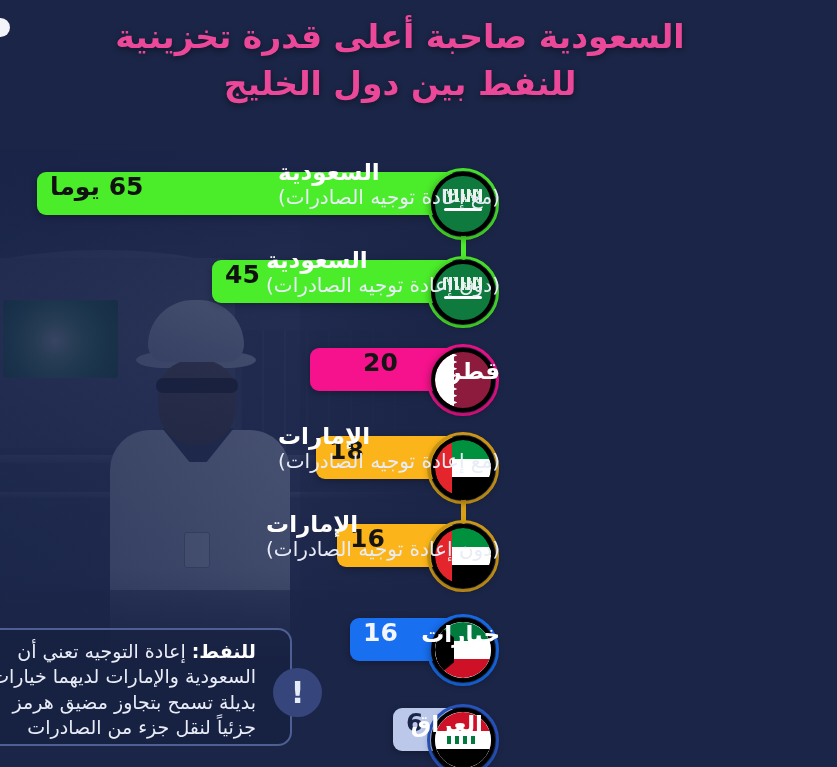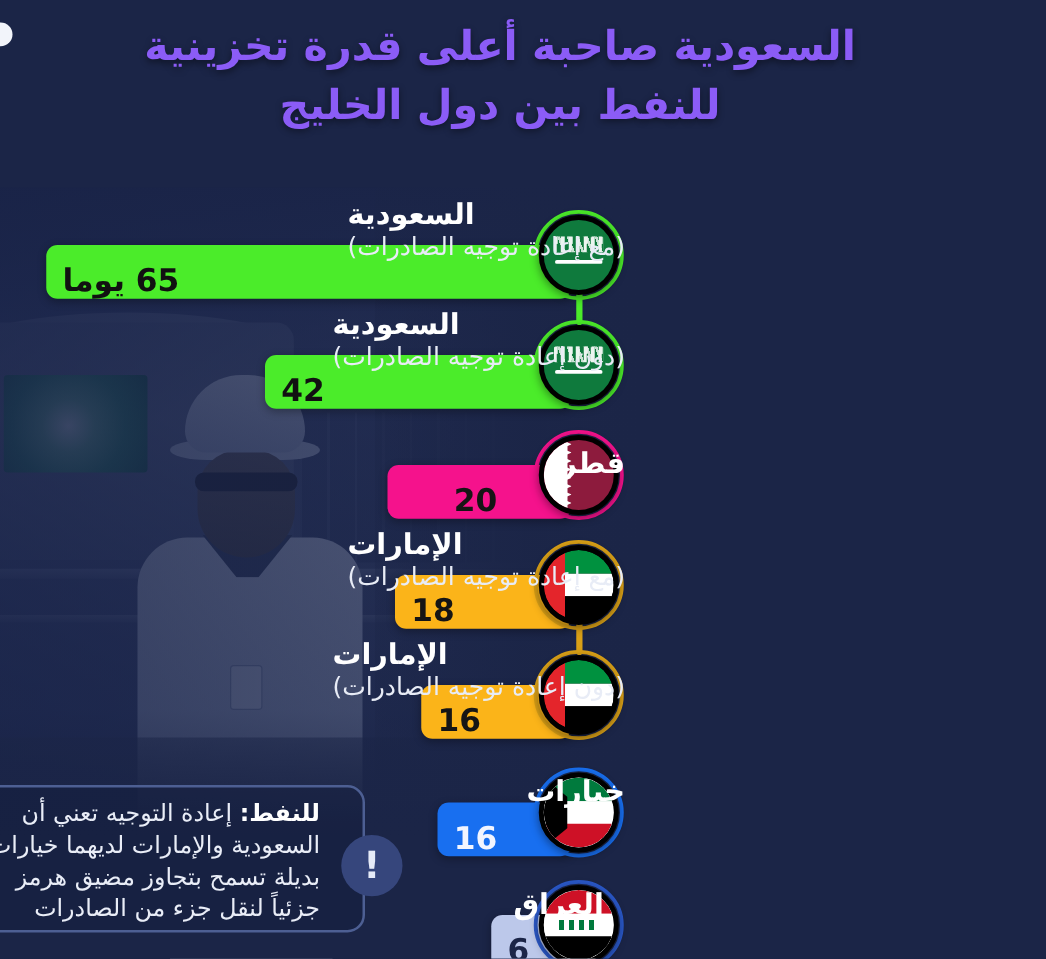--- a/index.html
+++ b/index.html
@@ -124,35 +124,34 @@
   
   .corner-dot{
     position:absolute;left:-9px;top:18px;width:19px;height:19px;
     border-radius:50%;background:#f2f4fa;
   }
 
   
   .title{
     position:absolute;left:110px;top:14px;width:580px;
     text-align:center;direction:rtl;
-    color:#8b5cf6;font-weight:bold;
+    color:#ec4899;font-weight:bold;
     font-size:33px;line-height:1.42;
     letter-spacing:0px;
     text-shadow:0 2px 6px rgba(0,0,0,.45);
   }
 
   
   .rows{position:absolute;left:0;top:148px;width:837px;}
   .row{position:relative;height:0;}
 
   .bar{
     position:absolute;height:43px;border-radius:9px;
-    display:flex;align-items:flex-end;
+    display:flex;align-items:flex-start;
     box-shadow:0 2px 7px rgba(0,0,0,.30);
-    margin-top:24px;
   }
   .bar-value{
     font-weight:bold;font-size:25px;
     padding:0 13px;direction:rtl;white-space:nowrap;
   }
   .connector{
     position:absolute;width:5px;border-radius:3px;
   }
   .flag{
     position:absolute;width:64px;height:64px;border-radius:50%;
@@ -290,21 +289,21 @@
         </div>
       </div>
       <div class="labels" style="right:337px;top:12px;">
         <div class="lbl-main">السعودية</div>
         <div class="lbl-sub">(مع إعادة توجيه الصادرات)</div>
       </div>
     </div>
 
     <div class="row">
       <div class="bar" style="left:212px;top:112px;width:245px;background:#4BEC2A;">
-        <span class="bar-value" style="color:#111111;">42</span>
+        <span class="bar-value" style="color:#111111;">45</span>
       </div>
       <div class="flag-ring" style="left:427px;top:108px;border-color:#4BEC2A;"></div>
       <div class="flag f-sa" style="left:431px;top:112px;">
         <div class="flag-inner">
           <div class="sa-script"></div>
           <div class="sa-sword"></div>
         </div>
       </div>
       <div class="labels" style="right:337px;top:100px;">
         <div class="lbl-main">السعودية</div>

